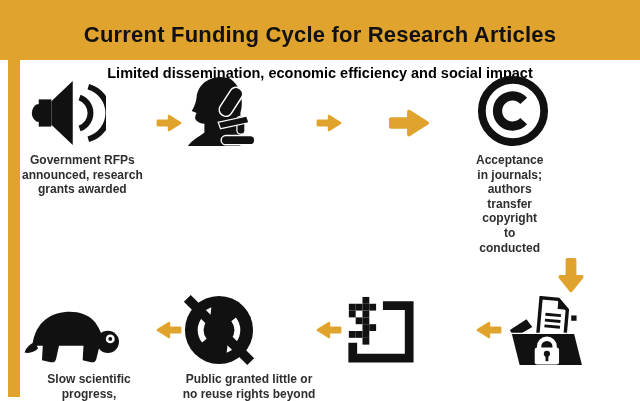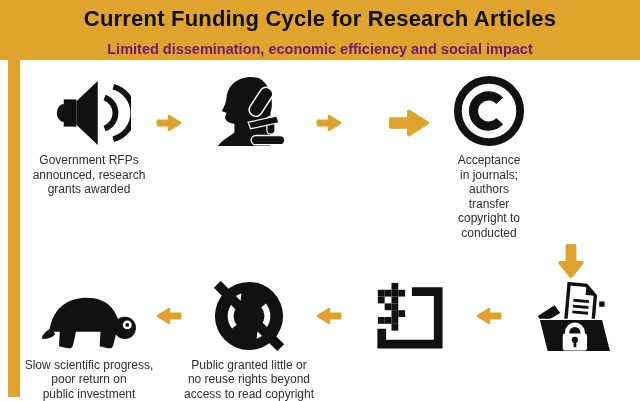--- a/index.html
+++ b/index.html
@@ -8,40 +8,40 @@
     background:#ffffff;font-family:"Liberation Sans","DejaVu Sans",sans-serif;
     -webkit-font-smoothing:antialiased;
   }
   .poster{position:absolute;inset:0;}
   
   .header{
     position:absolute;top:0;left:0;width:640px;height:60px;
     background:var(--gold,#DFA32E);text-align:center;
   }
   .title{
-    margin:0;padding-top:6px;font-size:22px;line-height:26px;font-weight:bold;
+    margin:16px;padding-top:6px;font-size:22px;line-height:26px;font-weight:bold;
     color:var(--ink,#111111);letter-spacing:.2px;
   }
   .subtitle{
-    margin:8px;font-size:14.5px;line-height:18px;font-weight:bold;color:#701a75;
+    margin:8px;font-size:14.5px;line-height:18px;font-weight:bold;color:#000000;
   }
   
   .stripe{
     position:absolute;left:8px;top:60px;width:12px;height:337px;
     background:var(--gold,#DFA32E);
   }
   
   .flow{position:absolute;left:22px;top:60px;width:618px;}
   .row{
     display:grid;
     grid-template-columns:134px 26px 134px 26px 134px 26px 138px;
     align-items:start;
   }
   .row.top{padding-top:14px;}
-  .cell{display:flex;flex-direction:column;align-items:center;}
+  .cell{display:flex;flex-direction:column;align-items:flex-start;font-weight:bold;}
   .iconbox{height:74px;display:flex;align-items:flex-end;justify-content:center;}
   .caption{
     margin:5px 0 0 0;font-size:12px;line-height:14.6px;text-align:center;
     color:var(--caption,#2e2e2e);white-space:pre-line;
   }
   .harrow{display:flex;justify-content:center;margin-top:32px;}
   .row.bottom .harrow{margin-top:20px;}
   .downrow{
     display:grid;
     grid-template-columns:134px 26px 134px 26px 134px 26px 138px;

